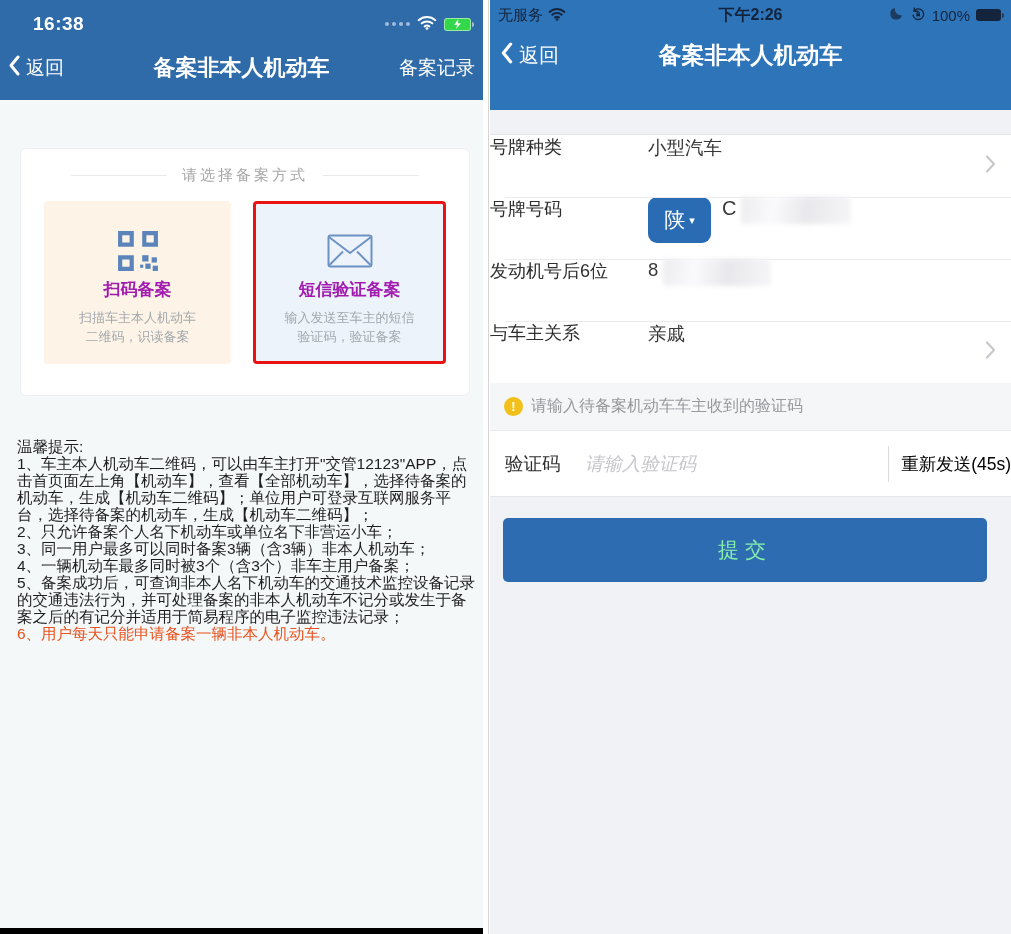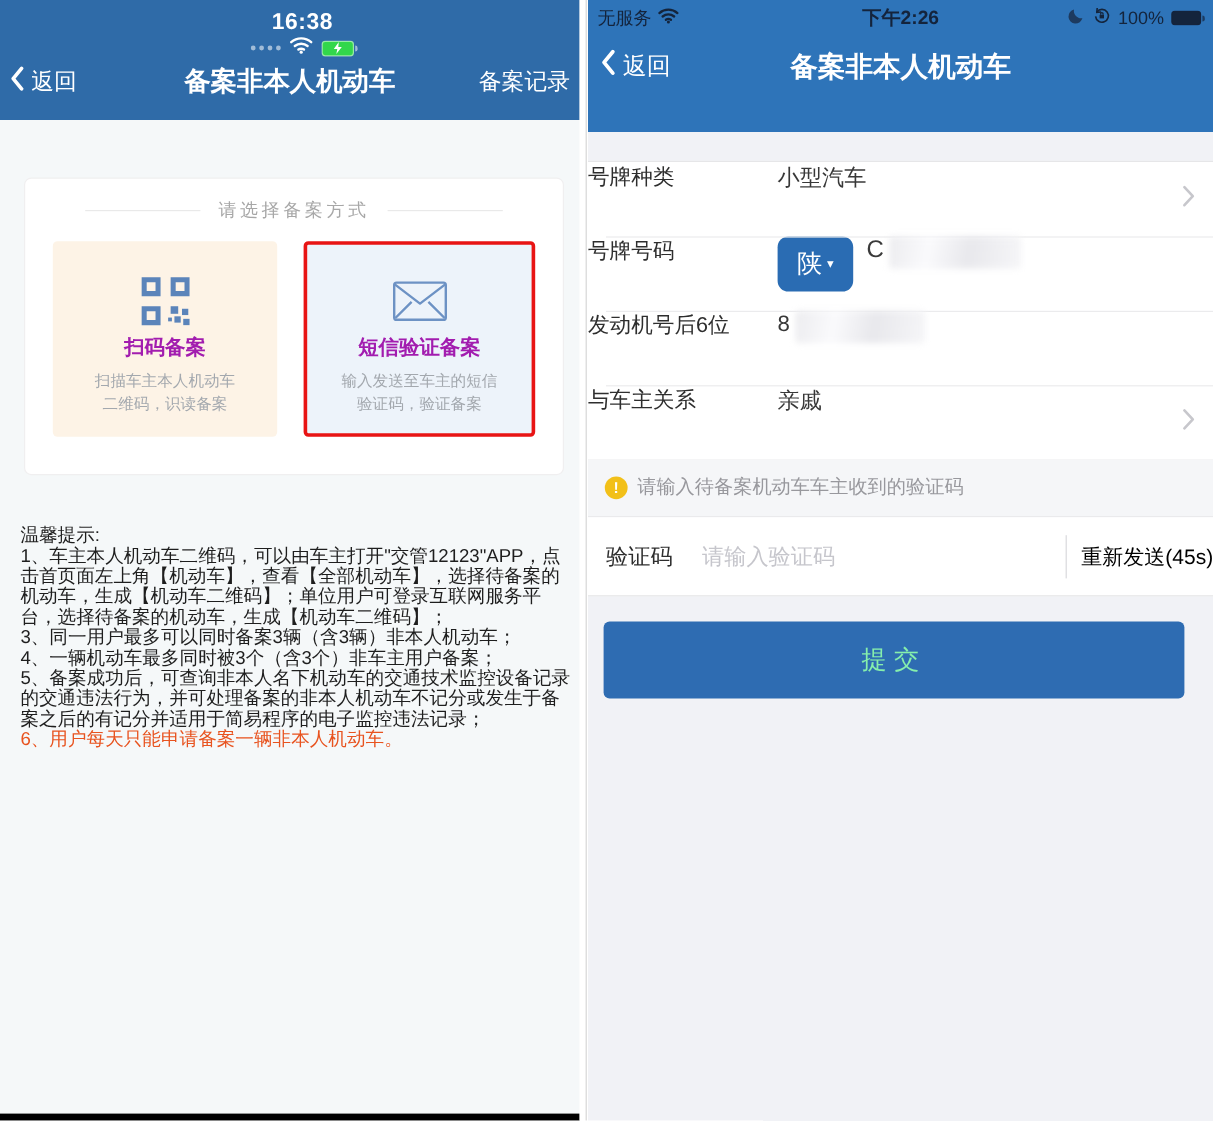--- a/index.html
+++ b/index.html
@@ -3,21 +3,21 @@
 <meta charset="utf-8">
 <style>
   * { margin:0; padding:0; box-sizing:border-box; }
   html,body { background:#ffffff; }
   body { font-family:"Liberation Sans","DejaVu Sans",sans-serif; }
   .screen { position:relative; width:1011px; height:934px; overflow:hidden; background:#fff; }
 
   
   .left-panel { position:absolute; left:0; top:0; width:483px; height:934px; background:#f5f8f9; }
   .l-header { height:100px; background:#2f6ba8; color:#fff; }
-  .l-status { display:flex; justify-content:space-between; align-items:center; height:40px; padding:8px 12px 0 33px;flex-direction:column; }
+  .l-status { display:flex; justify-content:space-between; align-items:center; height:40px; padding:8px 12px 0 33px; }
   .l-time { font-size:19px; font-weight:700; letter-spacing:.5px; }
   .sicons { display:flex; align-items:center; gap:7px; }
   .sig-dots { display:flex; gap:3px; align-items:center; }
   .sig-dots i { width:4px; height:4px; border-radius:50%; background:rgba(255,255,255,.55); }
   .bat-green { position:relative; width:27px; height:13px; border-radius:3px; background:#32d74b; border:1px solid rgba(255,255,255,.5); display:flex; align-items:center; justify-content:center; }
   .bat-green::after { content:""; position:absolute; right:-4px; top:3.5px; width:2.5px; height:5px; border-radius:0 2px 2px 0; background:rgba(255,255,255,.55); }
   .bat-dark { position:relative; width:25px; height:12px; border-radius:3px; background:#14243c; border:1px solid rgba(20,36,60,.7); }
   .bat-dark::after { content:""; position:absolute; right:-4px; top:3px; width:2.5px; height:5px; border-radius:0 2px 2px 0; background:rgba(20,36,60,.7); }
   .l-nav { position:relative; display:flex; align-items:center; height:56px; padding:0 8px; }
   .nav-back { display:flex; align-items:center; gap:6px; font-size:19px; color:#fff; cursor:pointer; z-index:2; }
@@ -70,21 +70,21 @@
   .blur-patch { width:110px; height:27px; margin-left:5px; border-radius:3px;
     background:linear-gradient(100deg,#ececef 0%,#fafafc 30%,#e8e8ec 60%,#f6f6f8 100%);
     filter:blur(2.5px); }
   .blur-patch.small { width:108px; }
 
   .r-warning { position:absolute; top:383px; left:0; width:521px; height:48px; background:#f5f6f8; border-bottom:1px solid #eaeaec; display:flex; align-items:center; gap:8px; padding-left:14px; color:#98989d; font-size:16px; }
   .warn-ic { width:19px; height:19px; flex:none; border-radius:50%; background:#f2c019; color:#fff; font-size:13px; font-weight:700; display:flex; align-items:center; justify-content:center; }
 
   .r-code { position:absolute; top:431px; left:0; width:521px; height:66px; background:#fff; border-bottom:1px solid #e6e6e8; display:flex; align-items:center; padding-left:15px; }
   .code-label { font-size:18.5px; color:#2e2e2e; width:80px; flex:none; }
-  .code-input { flex:1; min-width:0; border:none; outline:none; background:transparent; font-size:18.5px; color:#3a3a3a; font-family:inherit; }
+  .code-input { flex:1; min-width:0; border:none; outline:none; background:transparent; font-size:18.5px; color:#3a3a3a; font-family:inherit;font-style:italic; }
   .code-input::placeholder { color:#c6c6cc; }
   .code-divider { width:1px; height:36px; background:#d9d9dd; margin:0 12px 0 6px; flex:none; }
   .code-resend { font-size:17.5px; color:#000000; white-space:nowrap; cursor:default; }
 
   .r-submit { position:absolute; top:518px; left:13px; width:484px; height:64px; background:#2e6cb2; border:none; border-radius:5px; color:#86efac; font-size:21px; letter-spacing:6px; cursor:pointer; font-family:inherit; }
 </style>
 </head>
 <body>
 
 <div class="screen">
@@ -168,20 +168,21 @@
             <div>输入发送至车主的短信</div>
             <div>验证码，验证备案</div>
           </div>
         </div>
       </div>
     </div>
 
     <div class="l-tips">
       <div>温馨提示:</div>
       <div>1、车主本人机动车二维码，可以由车主打开"交管12123"APP，点击首页面左上角【机动车】，查看【全部机动车】，选择待备案的机动车，生成【机动车二维码】；单位用户可登录互联网服务平台，选择待备案的机动车，生成【机动车二维码】；</div>
+      <div>2、只允许备案个人名下机动车或单位名下非营运小车；</div>
       <div>3、同一用户最多可以同时备案3辆（含3辆）非本人机动车；</div>
       <div>4、一辆机动车最多同时被3个（含3个）非车主用户备案；</div>
       <div>5、备案成功后，可查询非本人名下机动车的交通技术监控设备记录的交通违法行为，并可处理备案的非本人机动车不记分或发生于备案之后的有记分并适用于简易程序的电子监控违法记录；</div>
       <div class="tip-highlight">6、用户每天只能申请备案一辆非本人机动车。</div>
     </div>
 
     <div class="l-bottombar"></div>
   </div>
 
   <div class="gutter"></div>

